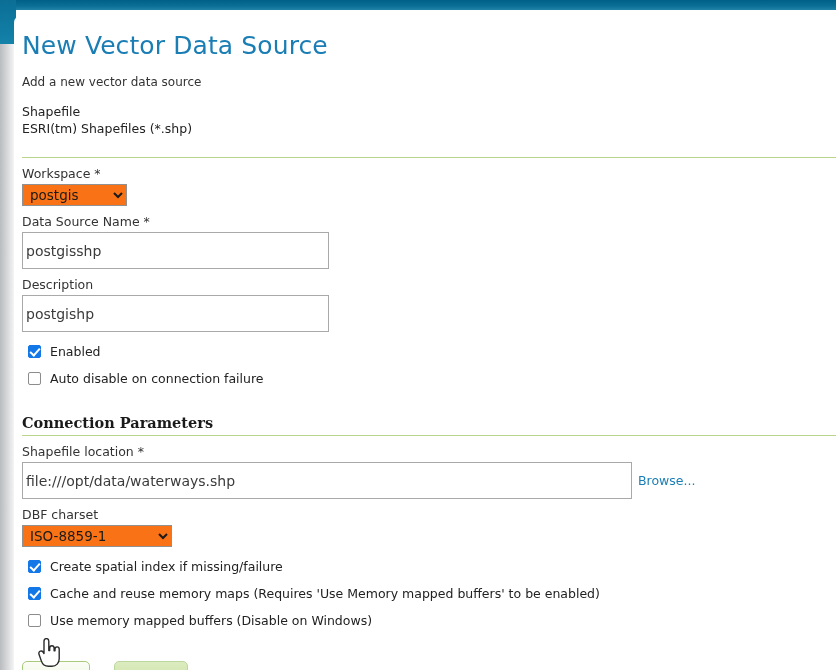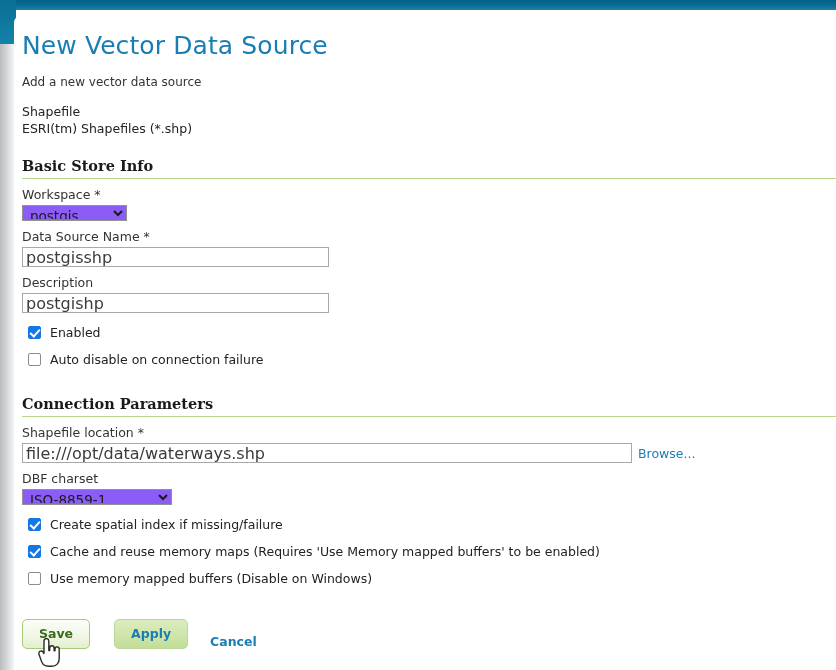--- a/index.html
+++ b/index.html
@@ -86,39 +86,39 @@
   .field-label {
     font-size: 12.5px;
     color: #333333;
     display: block;
     margin-bottom: 3px;
   }
 
   input.text {
     display: block;
     width: 307px;
-    height: 20px;
+    height: 37px;
     padding: 1px 3px;
     font-family: "DejaVu Sans", sans-serif;
-    font-size: 16px;
+    font-size: 14px;
     color: #3b3b3b;
     background: #ffffff;
     border: 1px solid #a9a9a9;
     border-radius: 0;
     outline: none;
   }
   input.text.wide { width: 610px; }
 
   select.sel {
     display: block;
-    height: 16px;
+    height: 22px;
     font-family: "DejaVu Sans", sans-serif;
     font-size: 13.5px;
     color: #1a1a1a;
-    background: #8b5cf6;
+    background: #f97316;
     border: 1px solid #919191;
     border-radius: 0;
     padding: 1px 2px 1px 3px;
     outline: none;
   }
   select.ws { width: 105px; }
   select.charset { width: 150px; }
 
   .row-inline { display: flex; align-items: center; }
   .browse-link {
@@ -221,21 +221,20 @@
     <h1 class="page-title">New Vector Data Source</h1>
 
     <div class="subtitle">Add a new vector data source</div>
 
     <div class="fmt-block">
       <div>Shapefile</div>
       <div>ESRI(tm) Shapefiles (*.shp)</div>
     </div>
 
     <div class="section">
-      <div class="section-title">Basic Store Info</div>
       <div class="section-rule"></div>
 
       <div class="field">
         <label class="field-label">Workspace *</label>
         <select class="sel ws">
           <option>postgis</option>
         </select>
       </div>
 
       <div class="field">

